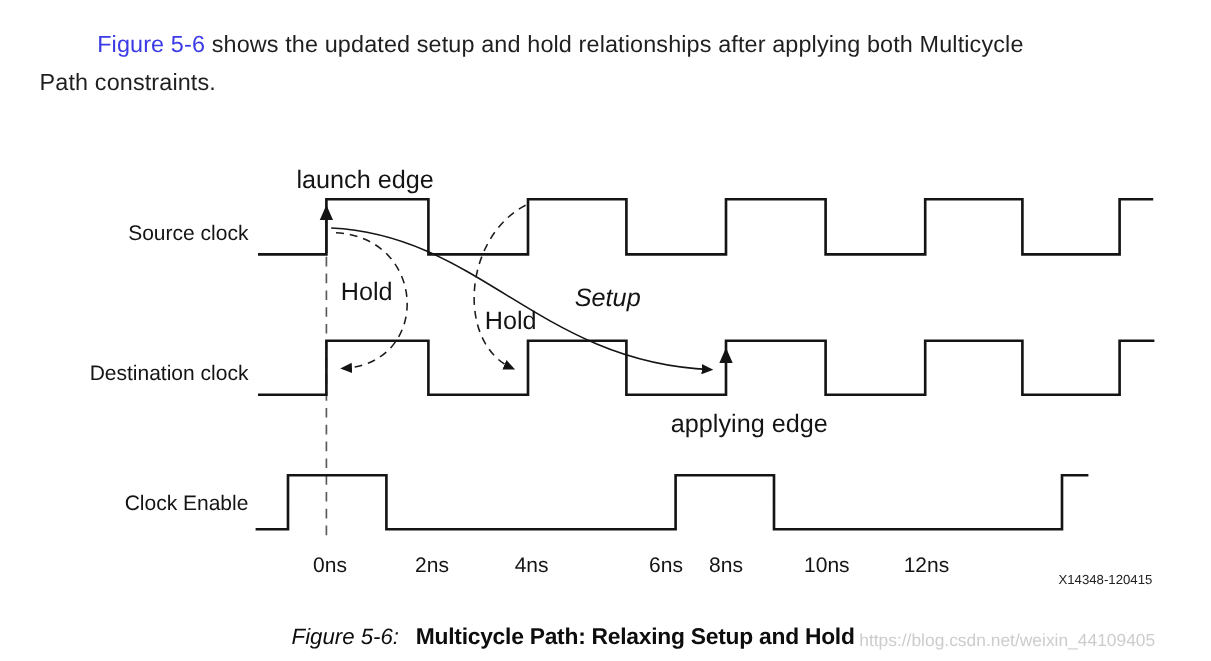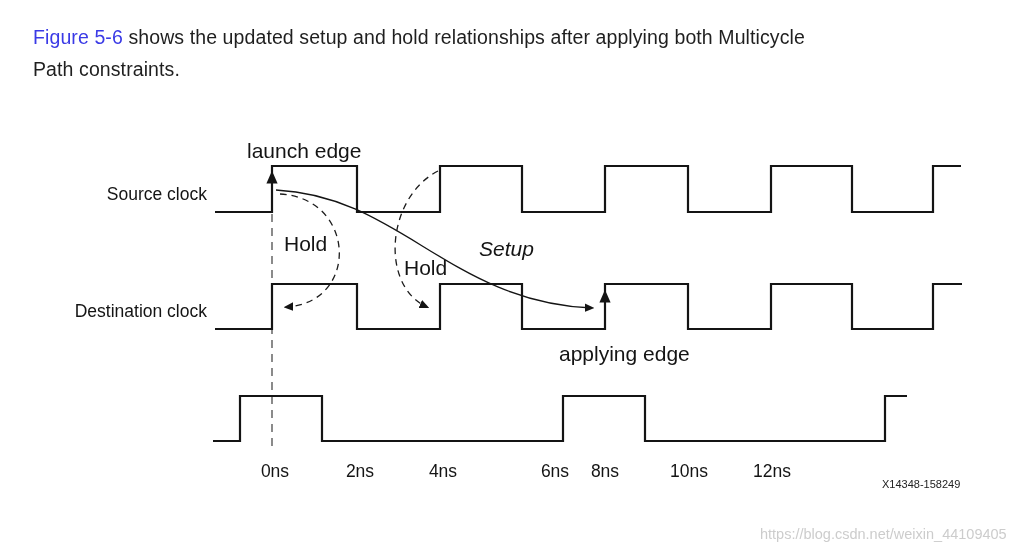--- a/index.html
+++ b/index.html
@@ -16,21 +16,21 @@
   .intro {
     position: absolute;
     left: 33px;
     top: 21px;
     width: 950px;
     font-size: 19.5px;
     line-height: 32px;
     color: #1f1f1f;
     letter-spacing: 0.1px;
   }
-  .intro a.figlink { color: #3a3ae6; text-decoration: none; cursor: pointer; }
+  .intro a.figlink { color: #3a3ae6; text-decoration: none; cursor: pointer; margin-left: 48px; }
   
   svg.diagram {
     position: absolute;
     left: 0; top: 0;
     width: 1009px; height: 551px;
   }
   
   .dlabel {
     position: absolute;
     font-size: 21px;
@@ -82,21 +82,20 @@
   }
   
   .watermark {
     position: absolute;
     left: 716px;
     top: 526px;
     font-size: 14.5px;
     color: #c7c7c7;
     opacity: 0.9;
     white-space: nowrap;
-    margin-left: 44px;
   }
 </style>
 </head>
 <body>
 
 <div id="page">
 
   <div class="intro">
     <div><a class="figlink">Figure 5-6</a><span> shows the updated setup and hold relationships after applying both Multicycle</span></div>
     <div>Path constraints.</div>
@@ -121,35 +120,39 @@
 
     <path d="M438,171 C386,198 380,286 427,307" fill="none" stroke="#1c1c1c" stroke-width="1.3" stroke-dasharray="6.5,5" marker-end="url(#ah)"></path>
 
   <polyline points="215,212 272,212 272,166 357,166 357,212 440,212 440,166 522,166 522,212 605,212 605,166 688,166 688,212 771,212 771,166 852,166 852,212 933,212 933,166 961,166" fill="none" stroke="#141414" stroke-width="2.2" stroke-linejoin="miter"></polyline>
       <polyline points="215,329 272,329 272,284 357,284 357,329 440,329 440,284 522,284 522,329 605,329 605,284 688,284 688,329 771,329 771,284 852,284 852,329 933,329 933,284 962,284" fill="none" stroke="#141414" stroke-width="2.2" stroke-linejoin="miter"></polyline>
       <polyline points="213,441 240,441 240,396 322,396 322,441 563,441 563,396 645,396 645,441 885,441 885,396 907,396" fill="none" stroke="#141414" stroke-width="2.2" stroke-linejoin="miter"></polyline>
     </svg>
 
   <div class="rowlabel" style="top:184px;">Source clock</div>
   <div class="rowlabel" style="top:301px;">Destination clock</div>
+  <div class="rowlabel" style="top:409px;">Clock Enable</div>
 
   <div class="dlabel" style="left:247px; top:139px;">launch edge</div>
   <div class="dlabel" style="left:284px; top:232px;">Hold</div>
   <div class="dlabel" style="left:479px; top:237px;font-style:italic;">Setup</div>
   <div class="dlabel" style="left:404px; top:256px;">Hold</div>
   <div class="dlabel" style="left:559px; top:342px;">applying edge</div>
 
   <div id="axis-ticks">
       <div class="tick" style="left: 275px;">0ns</div>
       <div class="tick" style="left: 360px;">2ns</div>
       <div class="tick" style="left: 443px;">4ns</div>
       <div class="tick" style="left: 523px; margin-left: 32px;">6ns</div>
       <div class="tick" style="left: 605px;">8ns</div>
       <div class="tick" style="left: 689px;">10ns</div>
       <div class="tick" style="left: 772px;">12ns</div>
     </div>
 
-  <div class="figid">X14348-158249</div>
+  <div class="figid">X14348-120415</div>
 
+  <div class="caption">
+    <span class="prefix">Figure 5-6:</span><span class="title">Multicycle Path: Relaxing Setup and Hold</span>
+  </div>
 
   <div class="watermark">https://blog.csdn.net/weixin_44109405</div>
 
 </div>
 
 </body></html>

